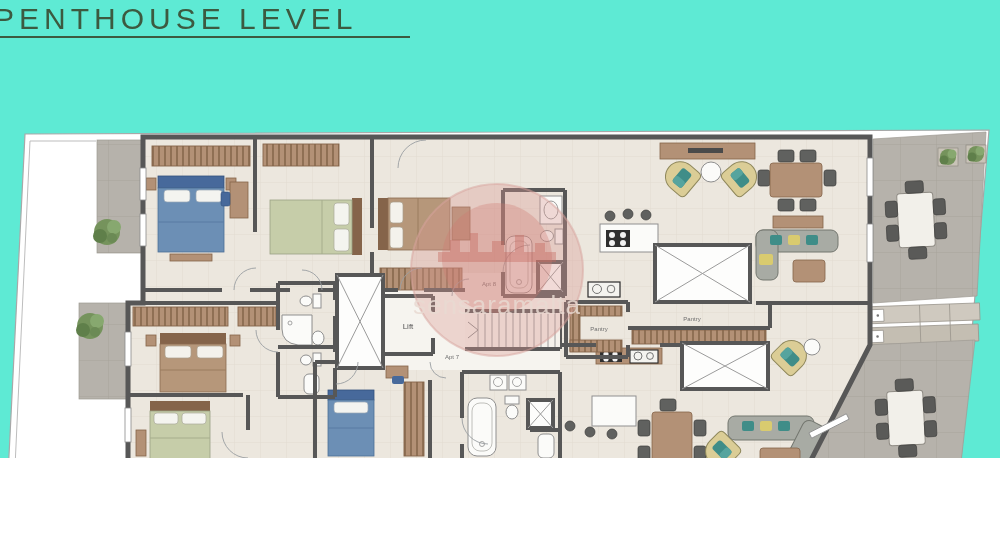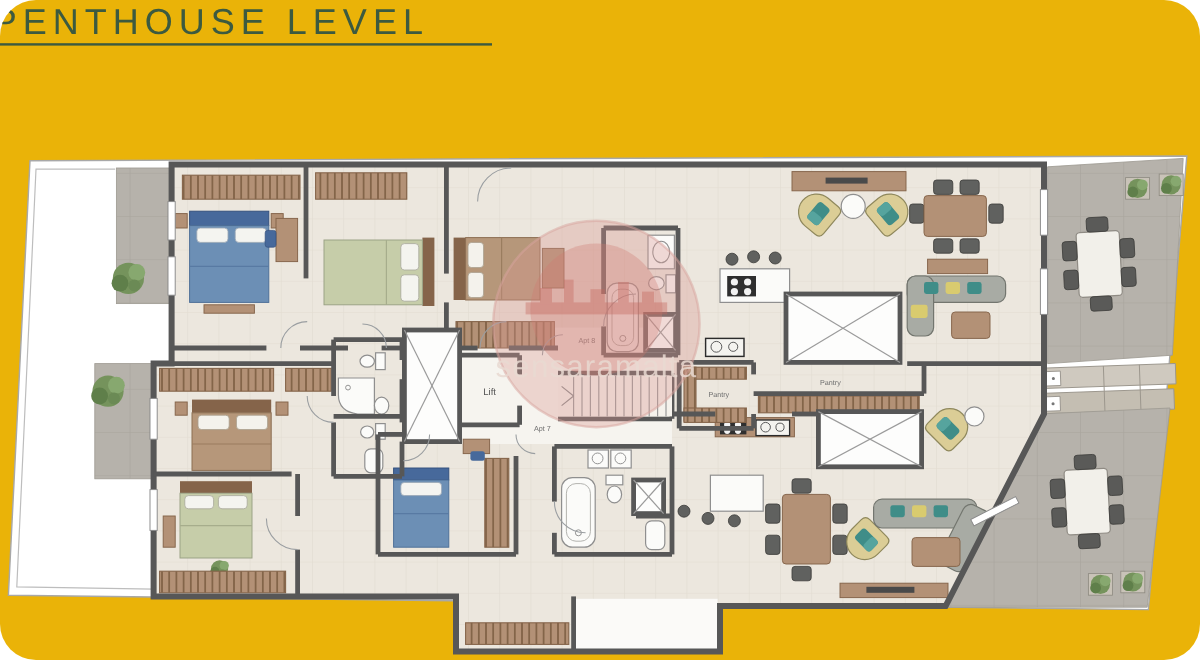--- a/index.html
+++ b/index.html
@@ -1,17 +1,17 @@
 <!DOCTYPE html>
 <html style="--title-green: #3c5a40; --wall: #575757; --floor: #ece7de; --floor-line: #e2dcd1; --terrace: #b6b2ab; --terrace-line: #a8a49c; --wood: #b39176; --wood-dark: #85644a; --bed-blue: #6c8fb5; --bed-blue-dark: #47699b; --bed-green: #c6cda9; --bed-tan: #b6977a; --sofa: #a8aba4; --chair: #60615f; --fixture: #fbfbf9; --plant: #75935c; --watermark-red: #c5534b; --label: #6f6f6f;"><head>
 <meta charset="utf-8">
 <style>
   html,body{margin:0;padding:0;background:#fff;}
-  .stage{position:relative;width:1000px;height:550px;background:#eab308;overflow:hidden;
-         font-family:"Liberation Sans",sans-serif;border-radius:30px;}
+  .stage{position:relative;width:1000px;height:458px;background:#5eead4;overflow:hidden;
+         font-family:"Liberation Sans",sans-serif;}
   .title{position:absolute;left:-6px;top:2px;margin:0;font-size:30px;font-weight:400;
          letter-spacing:5px;color:var(--title-green);white-space:nowrap;}
   .title-rule{position:absolute;left:0;top:36px;width:410px;height:2px;background:var(--title-green);}
   svg{position:absolute;left:0;top:0;}
   .plot{fill:#ffffff;stroke:#a8a8a8;stroke-width:1.2;}
   .plot2{fill:none;stroke:#bdbdbd;stroke-width:1;}
   .wall{stroke:var(--wall);stroke-width:5;fill:none;stroke-linecap:butt;}
   .wall4{stroke:var(--wall);stroke-width:4;fill:none;stroke-linecap:butt;}
   .wood{fill:var(--wood);stroke:var(--wood-dark);stroke-width:.8;}
   .hatch{fill:url(#hatch);stroke:var(--wood-dark);stroke-width:.9;}

